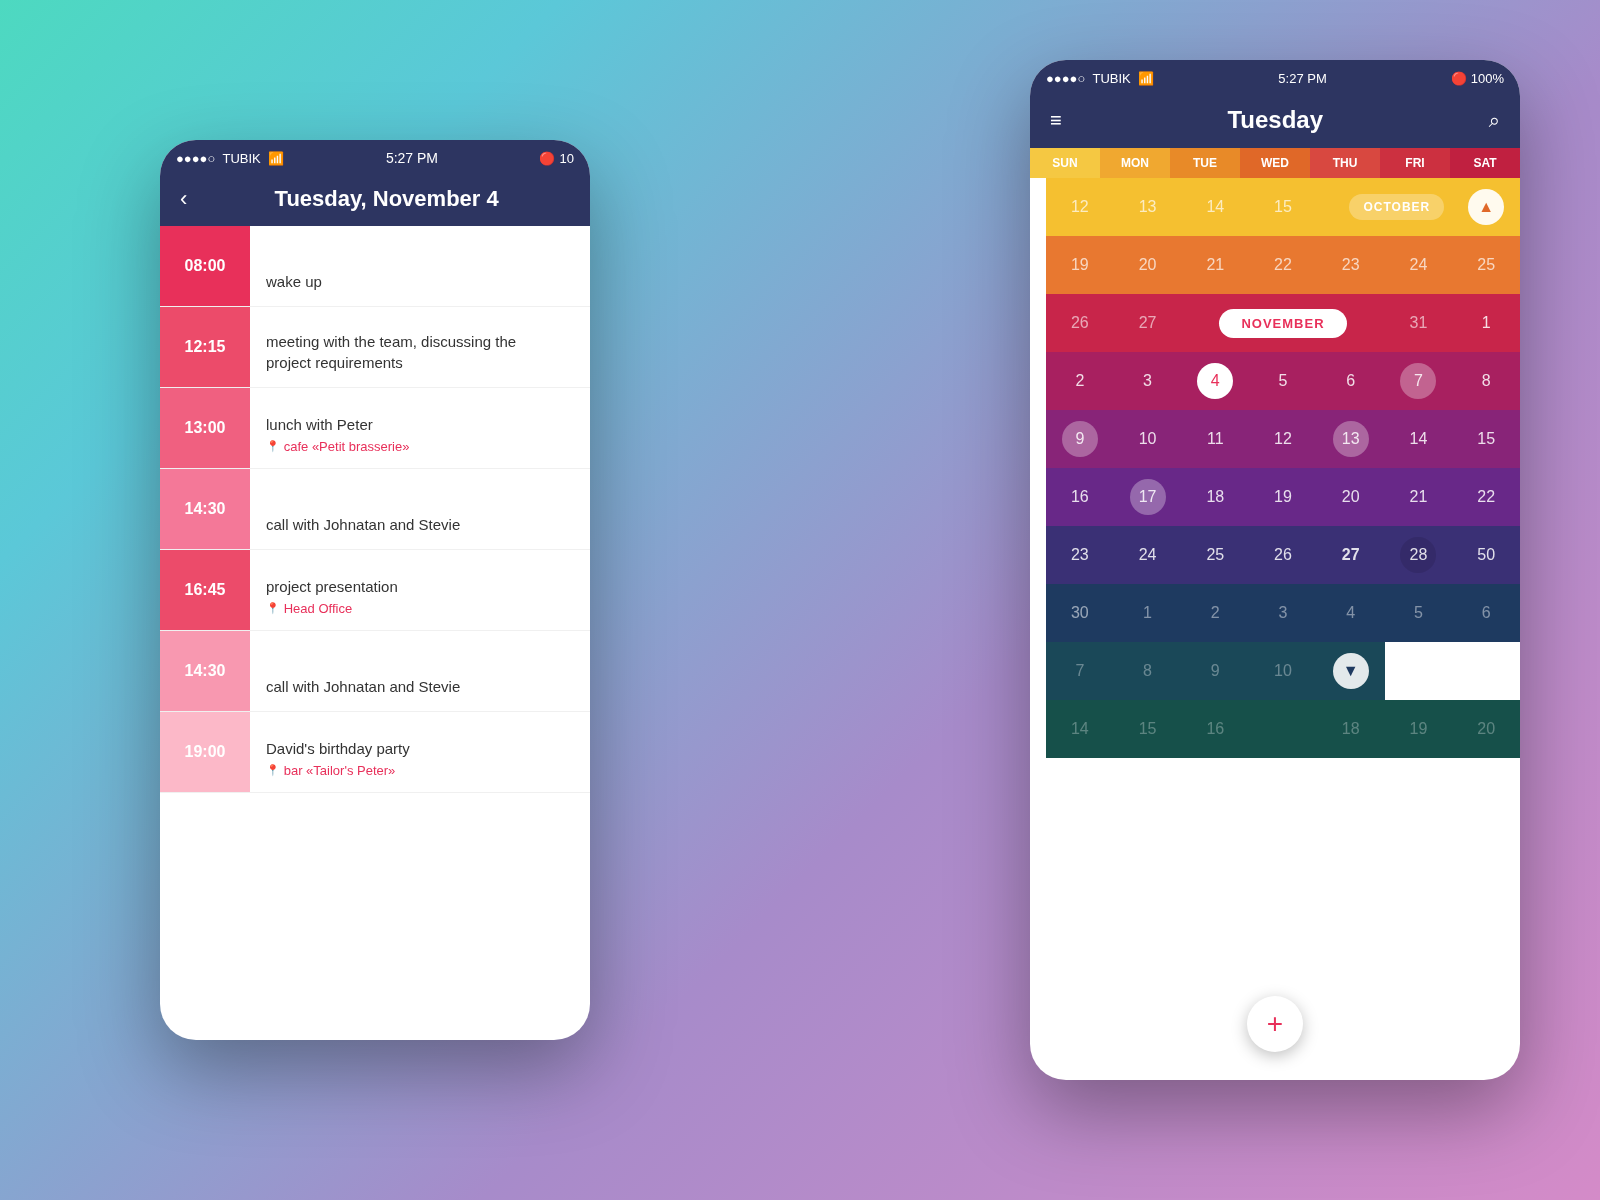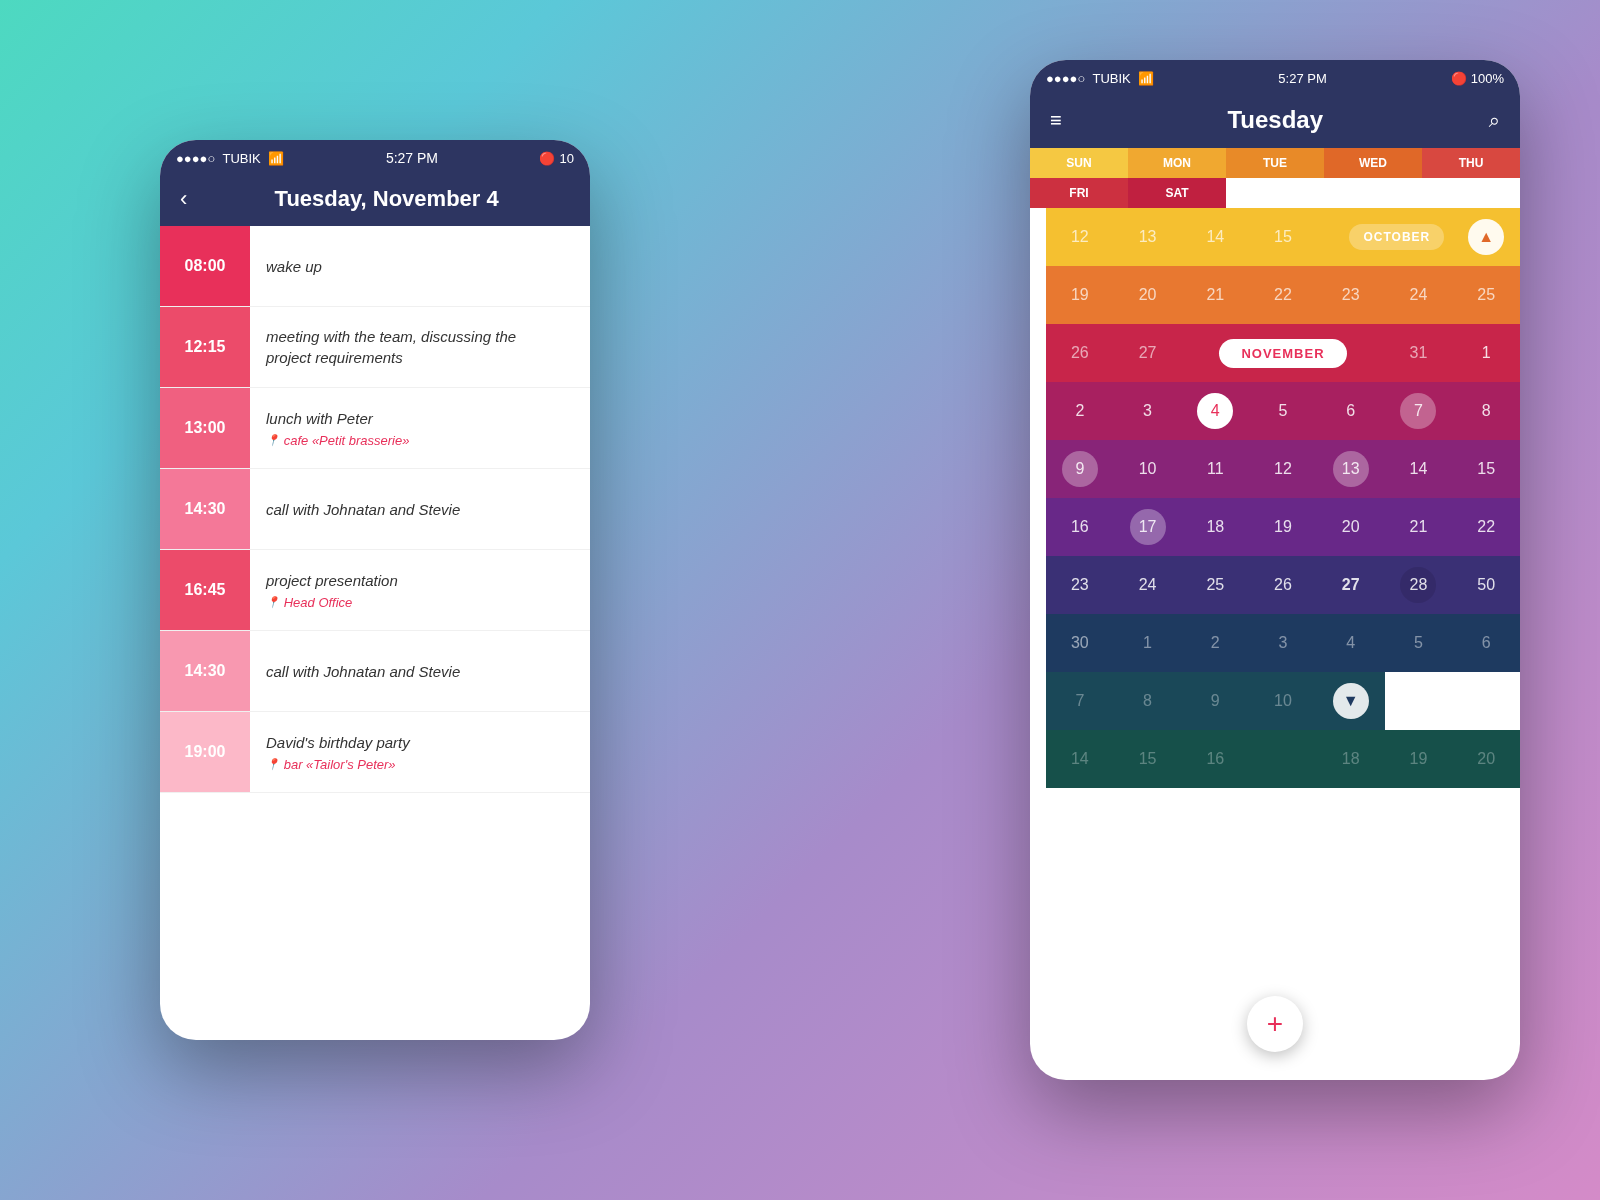--- a/index.html
+++ b/index.html
@@ -83,22 +83,21 @@
       font-size: 16px;
       font-weight: 600;
       flex-shrink: 0;
     }
 
     .event-col {
       flex: 1;
       padding: 14px 16px;
       display: flex;
       flex-direction: column;
-      justify-content: center;
-      font-style: italic;
+      justify-content: flex-end;
     }
     .event-title {
       font-size: 15px;
       color: #333;
       line-height: 1.4;
     }
     .event-location {
       display: flex;
       align-items: center;
       gap: 4px;
@@ -143,21 +142,21 @@
       justify-content: space-between;
       padding: 10px 20px 14px;
     }
     .hamburger { font-size: 20px; color: #fff; cursor: pointer; }
     .cal-title { font-size: 24px; font-weight: 700; color: #fff; }
     .search-icon-right { font-size: 20px; color: #fff; cursor: pointer; }
 
     
     .day-headers {
       display: grid;
-      grid-template-columns: repeat(5, 1fr);
+      grid-template-columns: repeat(7, 1fr);
     }
     .day-header {
       text-align: center;
       font-size: 12px;
       font-weight: 700;
       padding: 8px 0;
       color: #fff;
     }
     .dh-sun { background: #f5c842; }
     .dh-mon { background: #f0a830; }

